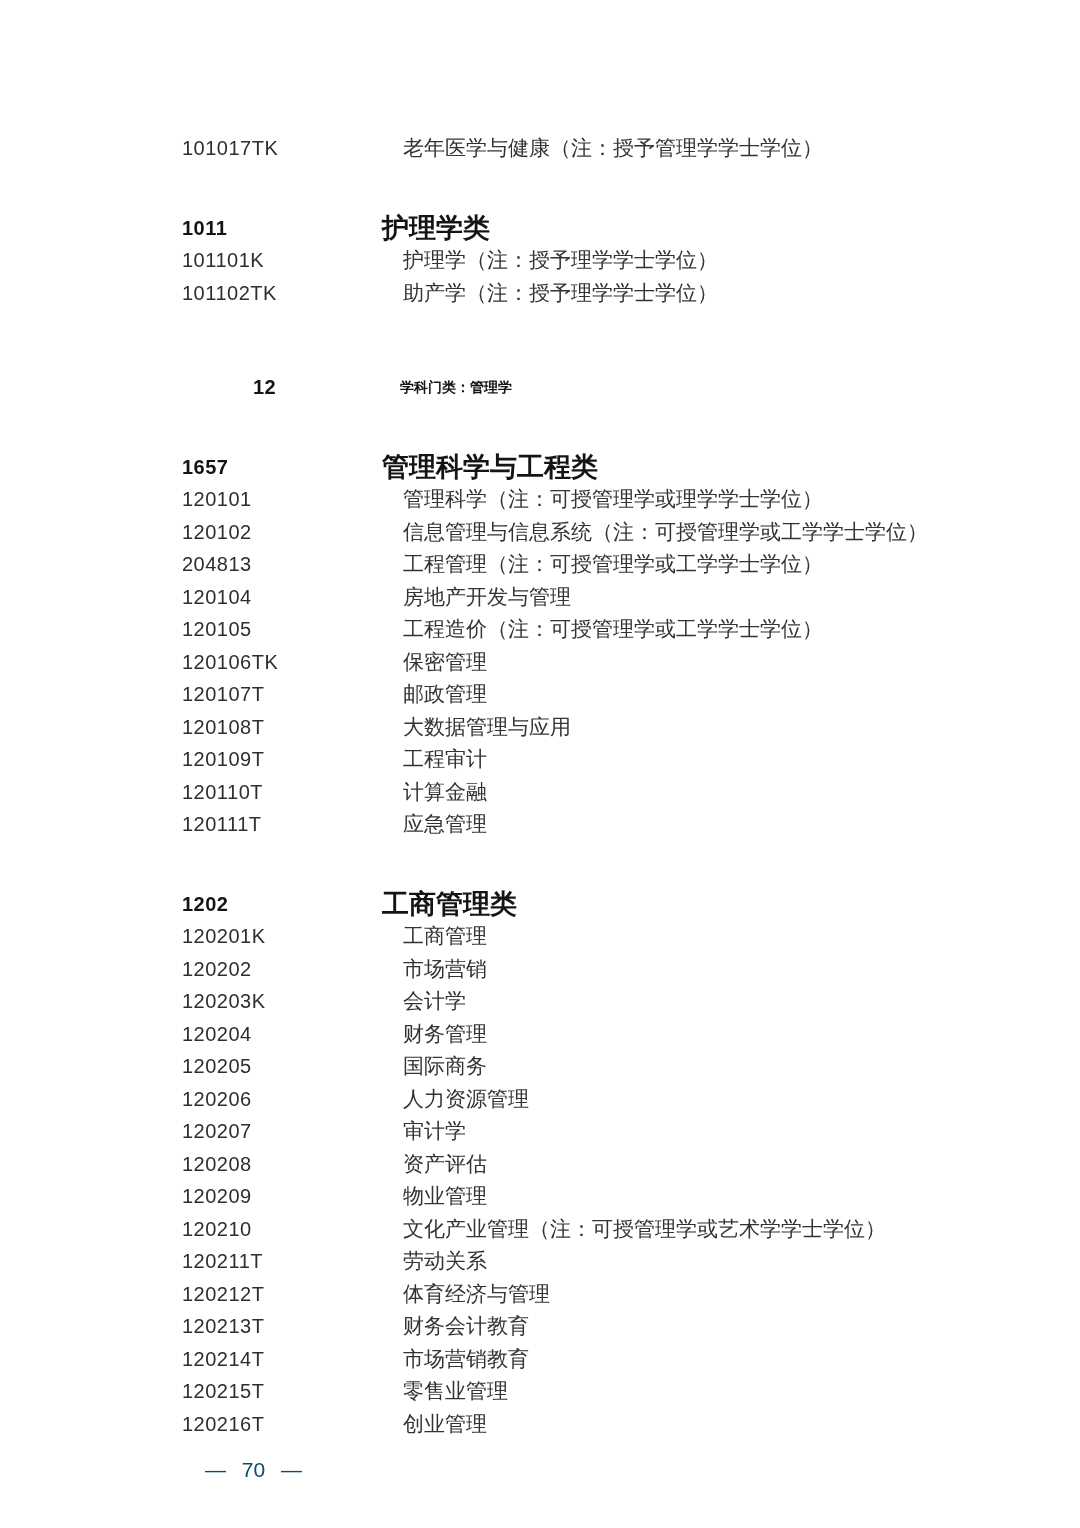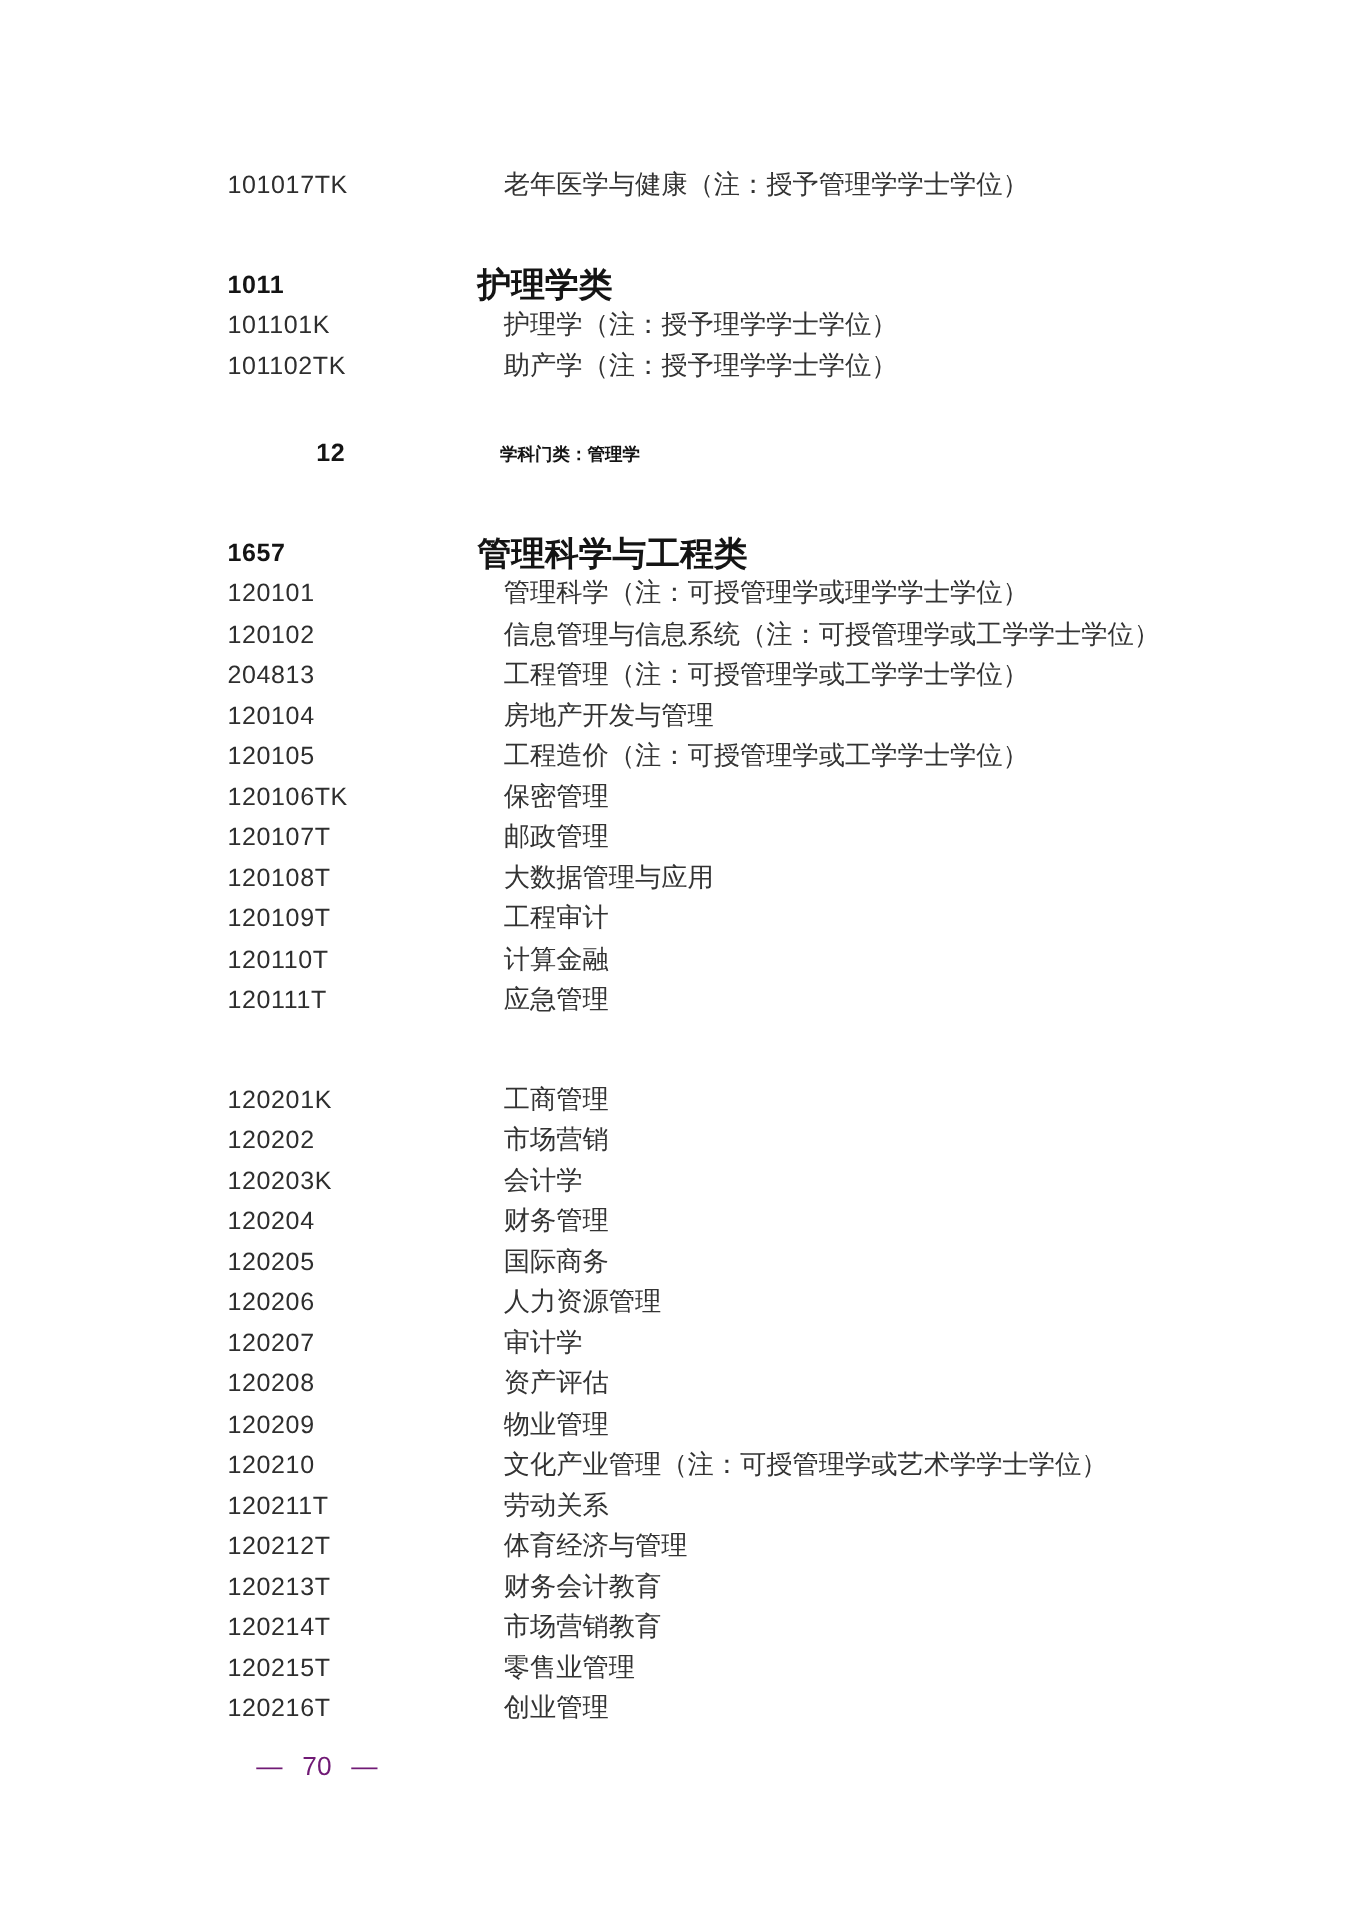--- a/index.html
+++ b/index.html
@@ -17,21 +17,21 @@
     color: #2e2e2e;
   }
   .content {
     position: absolute;
     top: 132px;
     left: 0;
     right: 0;
   }
   .section { position: relative; }
   .section + .section { margin-top: 47px; }
-  .section.discipline { margin-top: 38px; text-align: center; }
+  .section.discipline { margin-top: 62px; text-align: center; }
   .row {
     position: relative;
     height: 32.5px;
     line-height: 32.5px;
     white-space: nowrap;
   }
   .code {
     position: absolute;
     left: 182px;
     font-size: 20px;
@@ -68,21 +68,21 @@
   .footer-row {
     position: relative;
     margin-top: 14px;
     height: 32.5px;
     line-height: 32.5px;
   }
   .footer-text {
     position: absolute;
     left: 205px;
     font-size: 21px;
-    color: #701a75;
+    color: #0c4a6e;
     word-spacing: 10px;
   }
 </style>
 </head>
 <body>
 
 <div class="page">
   <div class="content" id="doc-content">
       <div class="section plain">
         <div class="row">
@@ -154,20 +154,24 @@
         <div class="row">
           <span class="code">120110T</span>
           <span class="name">计算金融</span>
         </div>
         <div class="row">
           <span class="code">120111T</span>
           <span class="name">应急管理</span>
         </div>
       </div>
       <div class="section group">
+        <div class="row heading-row">
+          <span class="code">1202</span>
+          <span class="name">工商管理类</span>
+        </div>
         <div class="row">
           <span class="code">120201K</span>
           <span class="name">工商管理</span>
         </div>
         <div class="row">
           <span class="code">120202</span>
           <span class="name">市场营销</span>
         </div>
         <div class="row">
           <span class="code">120203K</span>

